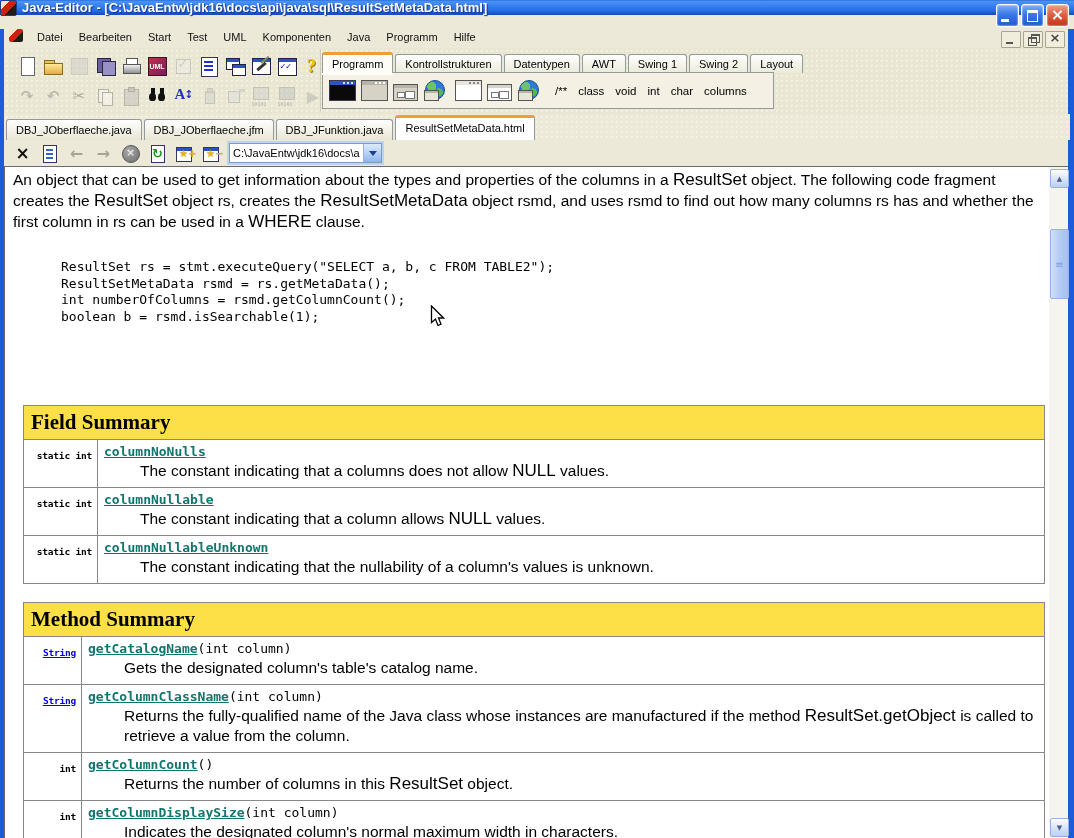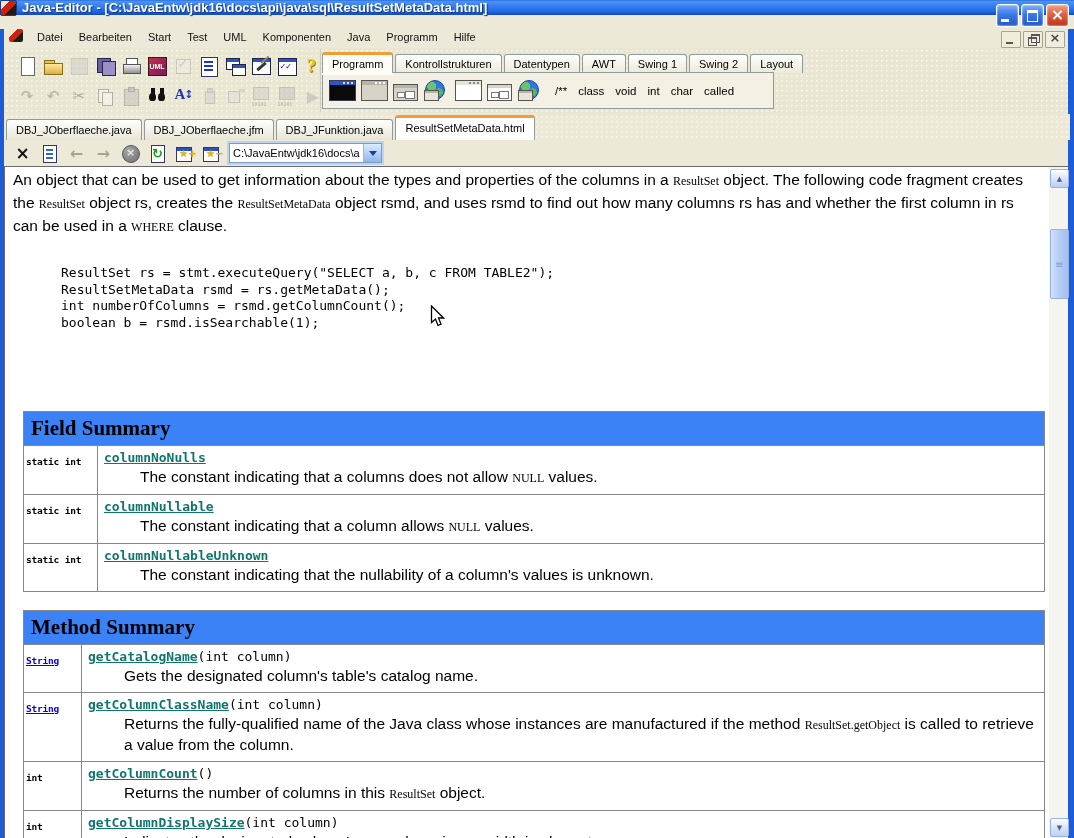--- a/index.html
+++ b/index.html
@@ -146,27 +146,27 @@
   .addr{border:none;outline:none;width:127px;height:16px;font:11px "Liberation Sans",sans-serif;padding:1px 3px;background:#fff;color:#000}
   .combo-btn{width:17px;height:18px;background:linear-gradient(180deg,#dcebfd,#b0ccf4 60%,#8fb4ec);border-left:1px solid #9ab4dc;
     display:flex;align-items:center;justify-content:center}
   .combo-btn::after{content:"";width:0;height:0;border-left:4px solid transparent;border-right:4px solid transparent;border-top:5px solid #1c3f94}
 
   
   .content{position:absolute;left:4px;top:166px;width:1045px;height:672px;background:#fff;
     border-top:1px solid #6a6a6a;border-left:1px solid #6a6a6a;box-sizing:border-box;overflow:hidden}
   .doc{padding:2px 8px 0 8px}
   .ct{font-family:Liberation Sans, sans-serif}
-  .cm{font-family:Liberation Serif, serif;font-size:12px}
+  .cm{font-family:Liberation Sans, sans-serif;font-size:17px}
   .intro{font:15.5px/21px "Liberation Serif",serif;margin:0;color:#000}
   .code{font:13px/16.5px "DejaVu Sans Mono",monospace;margin:27px 0 0 48px;color:#000;white-space:pre}
   .sumtable{border-collapse:collapse;margin-left:10px;width:1022px;background:#fff}
   .sumtable td{border:1px solid #878787}
-  .sum-hdr{background:#3b82f6;font:bold 21px "Liberation Serif",serif;padding:4px 7px;color:#000}
-  .mod-cell{vertical-align:top;text-align:left;padding:5px 5px 2px 2px}
+  .sum-hdr{background:#fde047;font:bold 21px "Liberation Serif",serif;padding:4px 7px;color:#000}
+  .mod-cell{vertical-align:top;text-align:right;padding:5px 5px 2px 2px}
   .mod-plain,.mod-link{font:bold 9.5px "DejaVu Sans Mono",monospace;letter-spacing:-.2px;white-space:nowrap}
   .mod-link{color:#0000ee;text-decoration:underline}
   .det-cell{padding:3px 6px 4px 6px;vertical-align:top}
   .sig-line{font:13px/17px "DejaVu Sans Mono",monospace}
   .name-link{color:#0f766e;text-decoration:underline;font-weight:bold;cursor:pointer}
   .sig{color:#000}
   .desc-line{font:15.5px/20px "Liberation Serif",serif;margin:1px 0 2px 36px;color:#000}
   .field-table{margin-top:80px}
   .method-table{margin-top:18px}
   .field-table .mod-cell{width:66px;min-width:66px}
@@ -271,21 +271,21 @@
           <span class="pic jframe-window-icon"></span>
           <span class="pic jdialog-window-icon"></span>
           <span class="pic globe japplet-globe-icon"></span>
         </span>
       <span class="snips">
           <span class="snippet">/**</span>
           <span class="snippet">class</span>
           <span class="snippet">void</span>
           <span class="snippet">int</span>
           <span class="snippet">char</span>
-          <span class="snippet">called</span>
+          <span class="snippet">columns</span>
         </span>
     </div>
   </div>
 </div>
 
 <div class="filetabs">
   <div class="ftabs-inner">
       <span class="ftab">DBJ_JOberflaeche.java</span>
       <span class="ftab">DBJ_JOberflaeche.jfm</span>
       <span class="ftab">DBJ_JFunktion.java</span>

